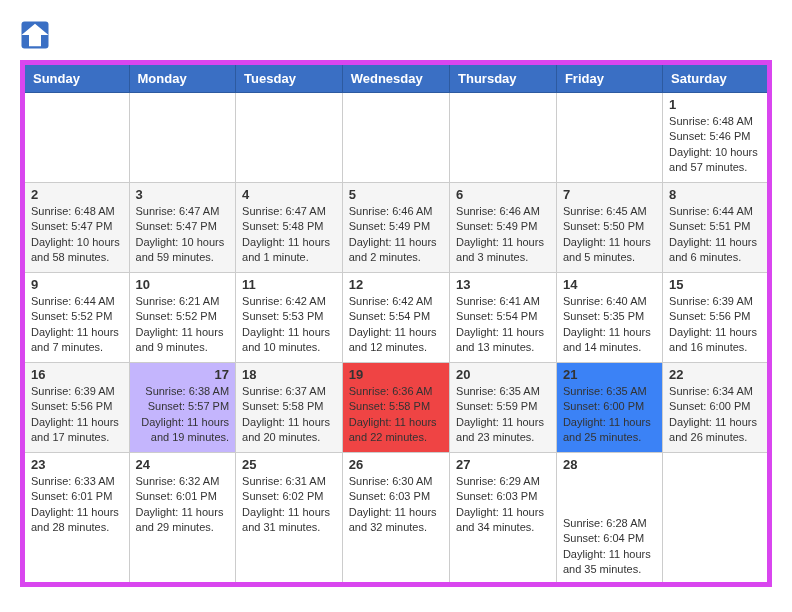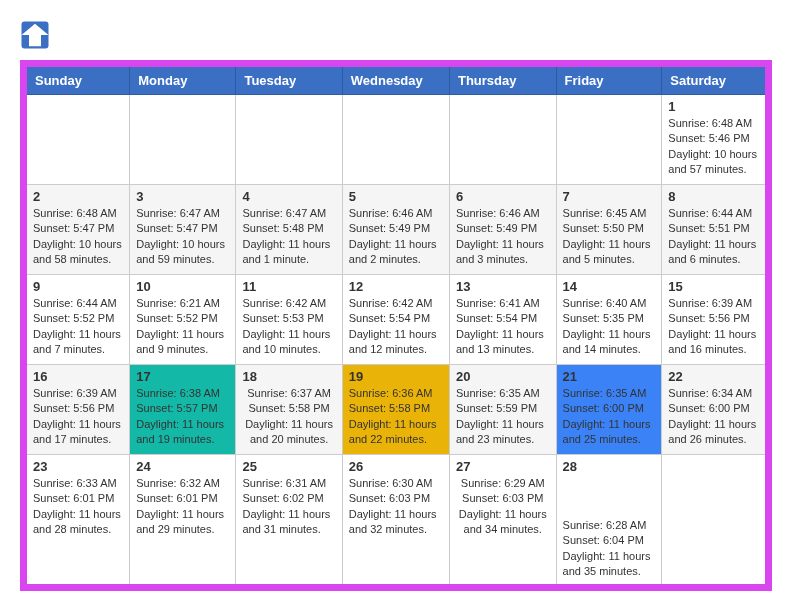--- a/index.html
+++ b/index.html
@@ -42,21 +42,21 @@
       font-weight: bold;
       color: #333;
     }
     .subtitle {
       font-size: 15px;
       color: #555;
     }
     .calendar {
       width: 100%;
       border-collapse: collapse;
-      border: 7px solid #d946ef;
+      border: 5px solid #d946ef;
     }
     .calendar th {
       background: #3a6fc4;
       color: #fff;
       text-align: left;
       padding: 6px 8px;
       font-size: 13px;
       border: 1px solid #2d5aa0;
     }
     .calendar td {
@@ -239,35 +239,35 @@
         </td>
       </tr>
       <tr class="week-row" style="background: rgb(245, 245, 245);">
         <td style="background: rgb(245, 245, 245);">
           <div class="day-number">16</div>
           <div class="day-info" style="white-space: pre-line;">Sunrise: 6:39 AM
 Sunset: 5:56 PM
 Daylight: 11 hours
 and 17 minutes.</div>
         </td>
-        <td style="background: #14b8a6;">
+        <td style="background: #c4b5fd; text-align: right;">
           <div class="day-number">17</div>
           <div class="day-info" style="white-space: pre-line;">Sunrise: 6:38 AM
 Sunset: 5:57 PM
 Daylight: 11 hours
 and 19 minutes.</div>
         </td>
         <td style="background: rgb(245, 245, 245);">
           <div class="day-number">18</div>
-          <div class="day-info" style="white-space: pre-line; text-align: center;">Sunrise: 6:37 AM
+          <div class="day-info" style="white-space: pre-line;">Sunrise: 6:37 AM
 Sunset: 5:58 PM
 Daylight: 11 hours
 and 20 minutes.</div>
         </td>
-        <td style="background: #eab308;">
+        <td style="background: #ef4444;">
           <div class="day-number">19</div>
           <div class="day-info" style="white-space: pre-line;">Sunrise: 6:36 AM
 Sunset: 5:58 PM
 Daylight: 11 hours
 and 22 minutes.</div>
         </td>
         <td style="background: rgb(245, 245, 245);">
           <div class="day-number">20</div>
           <div class="day-info" style="white-space: pre-line;">Sunrise: 6:35 AM
 Sunset: 5:59 PM
@@ -313,21 +313,21 @@
         </td>
         <td>
           <div class="day-number">26</div>
           <div class="day-info" style="white-space: pre-line;">Sunrise: 6:30 AM
 Sunset: 6:03 PM
 Daylight: 11 hours
 and 32 minutes.</div>
         </td>
         <td>
           <div class="day-number">27</div>
-          <div class="day-info" style="white-space: pre-line; text-align: center;">Sunrise: 6:29 AM
+          <div class="day-info" style="white-space: pre-line;">Sunrise: 6:29 AM
 Sunset: 6:03 PM
 Daylight: 11 hours
 and 34 minutes.</div>
         </td>
         <td>
           <div class="day-number">28</div>
           <div class="day-info" style="white-space: pre-line; margin-top: 44px;">Sunrise: 6:28 AM
 Sunset: 6:04 PM
 Daylight: 11 hours
 and 35 minutes.</div>

